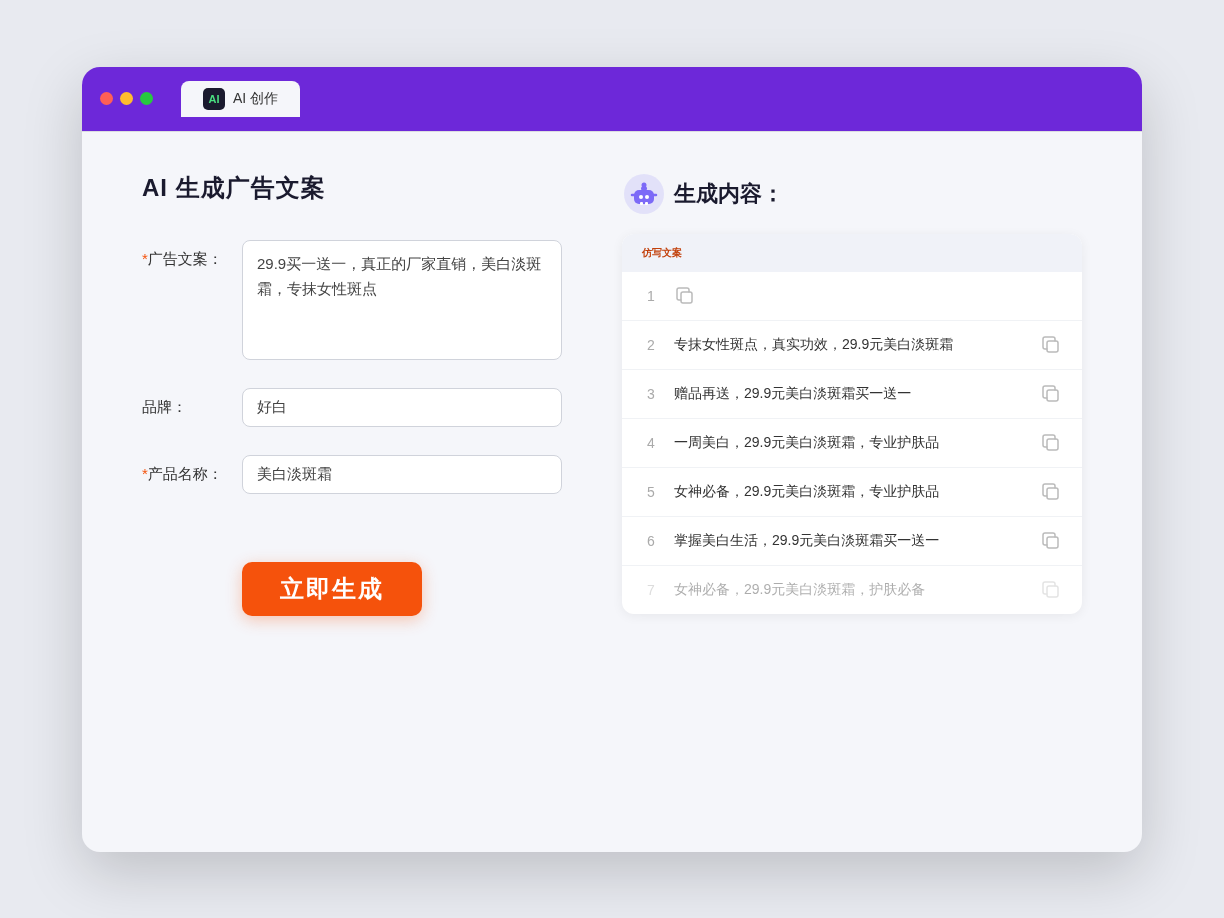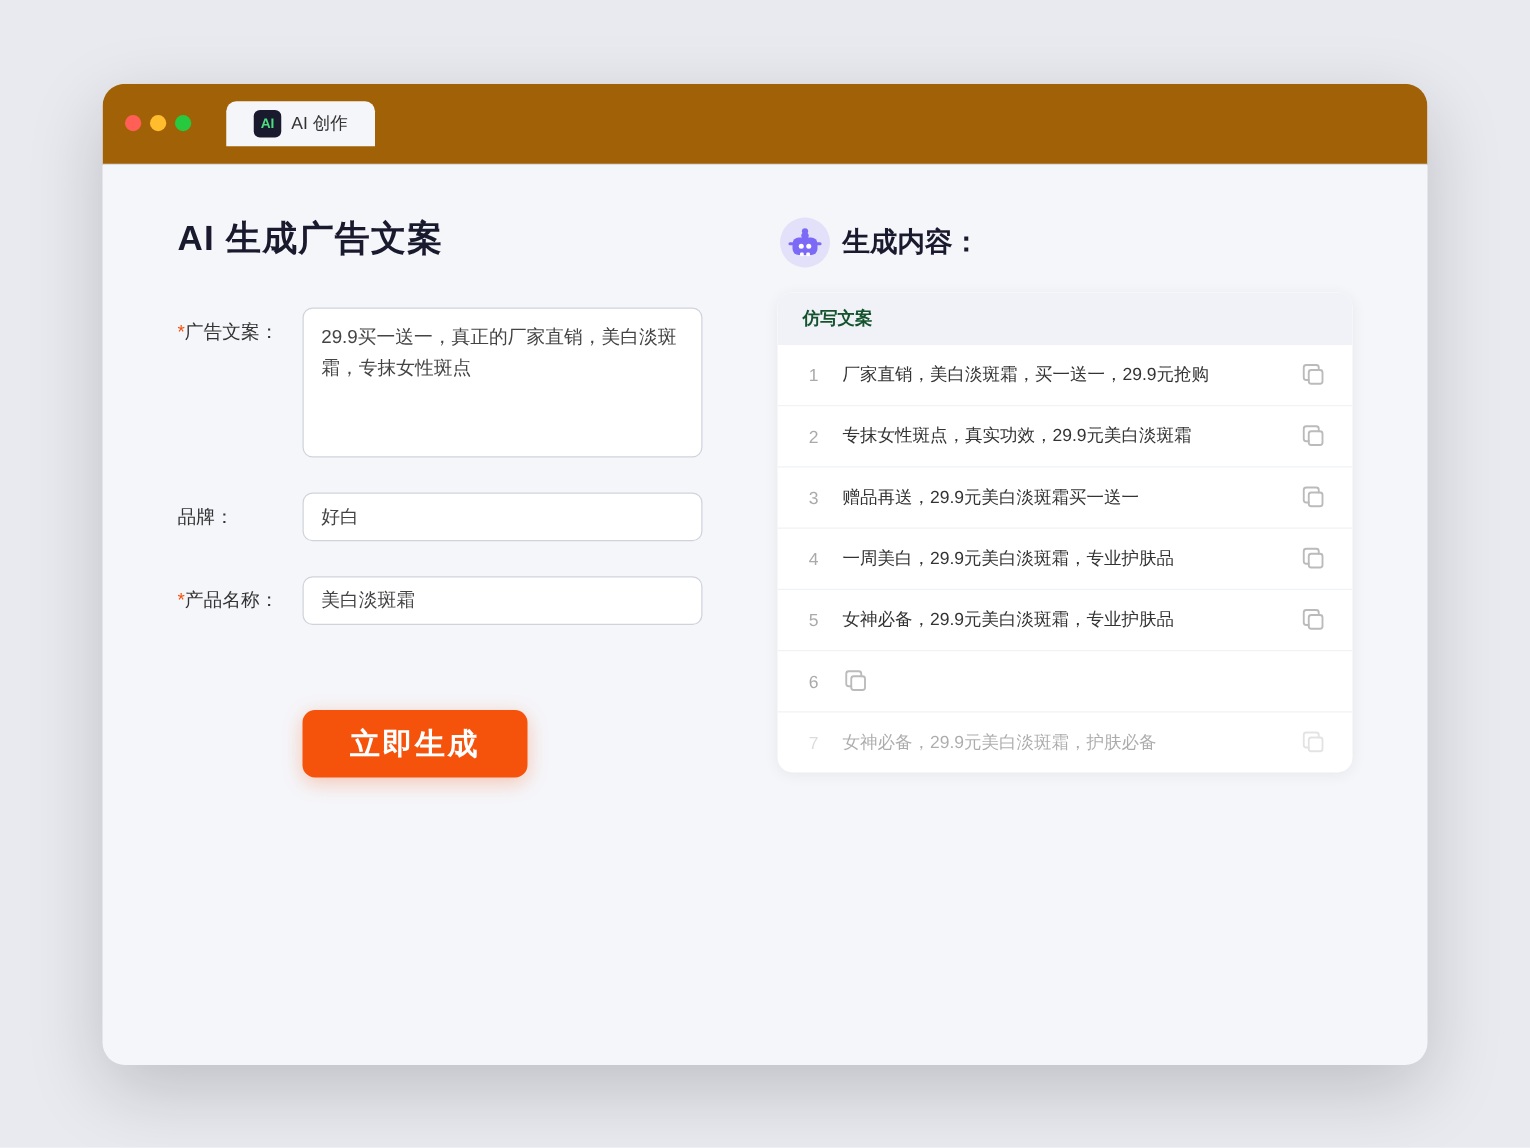--- a/index.html
+++ b/index.html
@@ -12,21 +12,21 @@
       font-family: -apple-system, "PingFang SC", "Microsoft YaHei", sans-serif;
     }
     .browser-window {
       width: 1060px;
       background: #f5f6fa;
       border-radius: 18px;
       box-shadow: 0 20px 60px rgba(0,0,0,0.18);
       overflow: hidden;
     }
     .browser-titlebar {
-      background: #a16207;
+      background: #6d28d9;
       padding: 14px 18px;
       display: flex;
       align-items: center;
       gap: 12px;
       border-bottom: 1px solid #dcdde1;
       text-align: right;
     }
     .traffic-lights {
       display: flex;
       gap: 7px;
@@ -74,21 +74,21 @@
       gap: 60px;
       min-height: 720px;
     }
     
     .left-panel {
       flex: 0 0 420px;
       display: flex;
       flex-direction: column;
     }
     .page-title {
-      font-size: 28px;
+      font-size: 24px;
       font-weight: 700;
       color: #1a1a2e;
       margin-bottom: 36px;
       letter-spacing: 1px;
     }
     .form-group {
       display: flex;
       align-items: flex-start;
       margin-bottom: 28px;
       gap: 10px;
@@ -163,23 +163,23 @@
     }
     .result-table {
       background: #fff;
       border-radius: 12px;
       overflow: hidden;
       box-shadow: 0 2px 12px rgba(0,0,0,0.06);
     }
     .result-table-header {
       background: #f0f2f8;
       padding: 12px 20px;
-      font-size: 14px;
+      font-size: 10px;
       font-weight: 600;
-      color: #14532d;
+      color: #c2410c;
     }
     .result-row {
       display: flex;
       align-items: center;
       padding: 13px 20px;
       border-bottom: 1px solid #f0f2f5;
       gap: 14px;
     }
     .result-row:last-child { border-bottom: none; }
     .result-row.faded { opacity: 0.4; }
@@ -268,21 +268,20 @@
         </svg>
         <span class="result-title">生成内容：</span>
       </div>
 
       <div class="result-table">
         <div class="result-table-header">仿写文案</div>
 
         <div id="results-container">
             <div class="result-row">
               <span class="row-num">1</span>
-              <span class="row-text">厂家直销，美白淡斑霜，买一送一，29.9元抢购</span>
               <svg class="copy-icon" viewBox="0 0 22 22" fill="none">
                 <rect x="7" y="7" width="11" height="11" rx="2" stroke="currentColor" stroke-width="1.5"></rect>
                 <path d="M15 7V5a2 2 0 00-2-2H5a2 2 0 00-2 2v8a2 2 0 002 2h2" stroke="currentColor" stroke-width="1.5" stroke-linecap="round"></path>
               </svg>
             </div>
             <div class="result-row">
               <span class="row-num">2</span>
               <span class="row-text">专抹女性斑点，真实功效，29.9元美白淡斑霜</span>
               <svg class="copy-icon" viewBox="0 0 22 22" fill="none">
                 <rect x="7" y="7" width="11" height="11" rx="2" stroke="currentColor" stroke-width="1.5"></rect>
@@ -308,20 +307,21 @@
             <div class="result-row">
               <span class="row-num">5</span>
               <span class="row-text">女神必备，29.9元美白淡斑霜，专业护肤品</span>
               <svg class="copy-icon" viewBox="0 0 22 22" fill="none">
                 <rect x="7" y="7" width="11" height="11" rx="2" stroke="currentColor" stroke-width="1.5"></rect>
                 <path d="M15 7V5a2 2 0 00-2-2H5a2 2 0 00-2 2v8a2 2 0 002 2h2" stroke="currentColor" stroke-width="1.5" stroke-linecap="round"></path>
               </svg>
             </div>
             <div class="result-row">
               <span class="row-num">6</span>
+              <span class="row-text">掌握美白生活，29.9元美白淡斑霜买一送一</span>
               <svg class="copy-icon" viewBox="0 0 22 22" fill="none">
                 <rect x="7" y="7" width="11" height="11" rx="2" stroke="currentColor" stroke-width="1.5"></rect>
                 <path d="M15 7V5a2 2 0 00-2-2H5a2 2 0 00-2 2v8a2 2 0 002 2h2" stroke="currentColor" stroke-width="1.5" stroke-linecap="round"></path>
               </svg>
             </div>
             <div class="result-row faded">
               <span class="row-num">7</span>
               <span class="row-text">女神必备，29.9元美白淡斑霜，护肤必备</span>
               <svg class="copy-icon" viewBox="0 0 22 22" fill="none">
                 <rect x="7" y="7" width="11" height="11" rx="2" stroke="currentColor" stroke-width="1.5"></rect>

